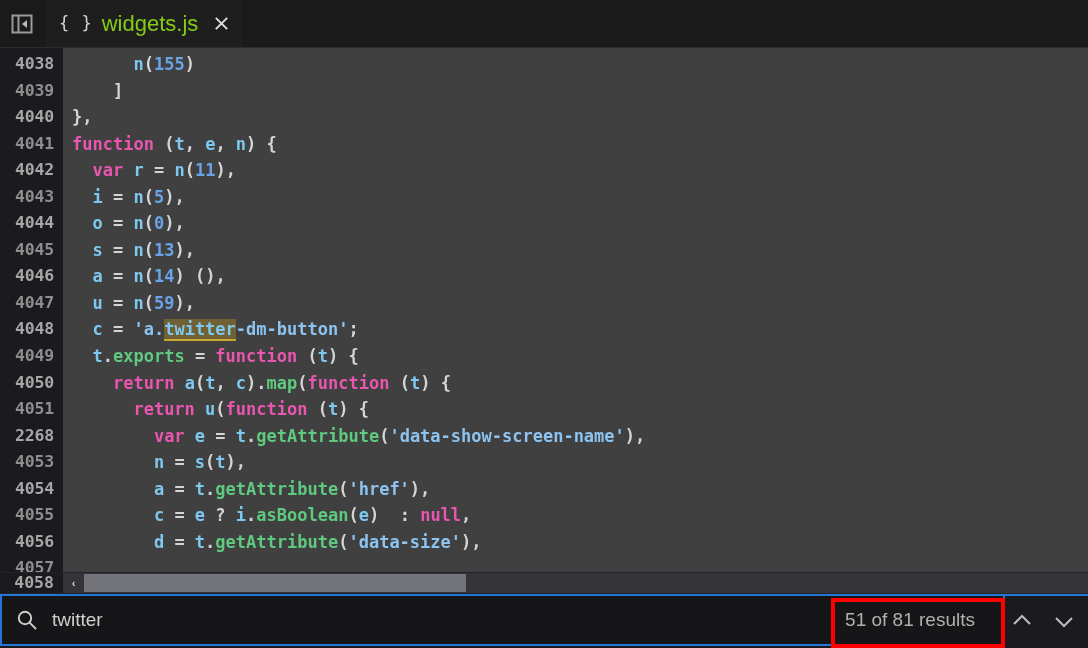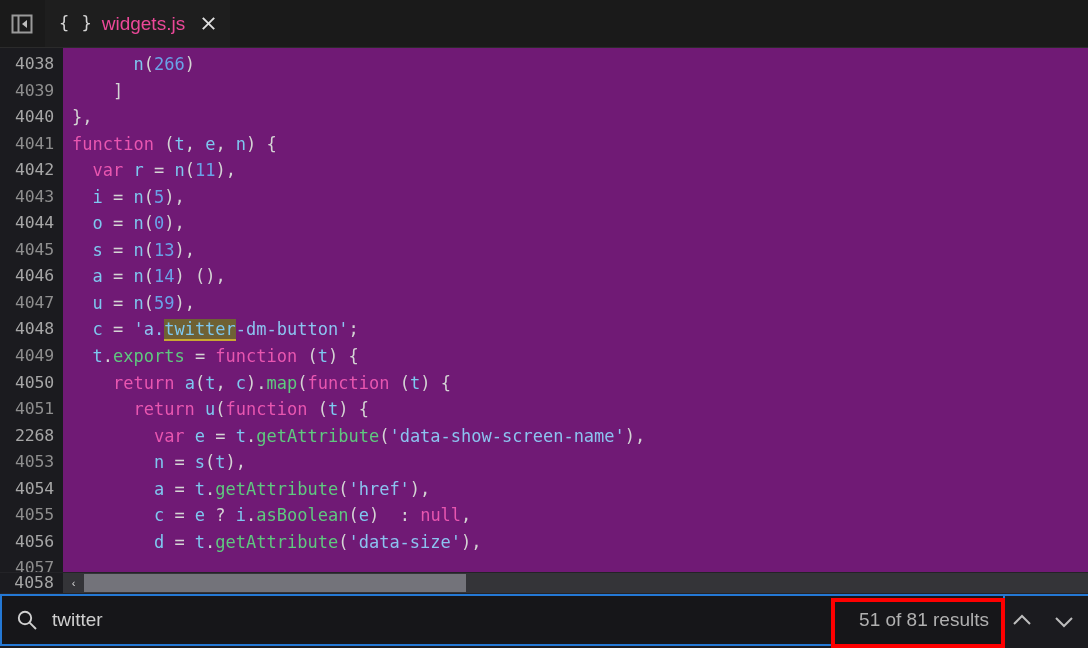--- a/index.html
+++ b/index.html
@@ -56,41 +56,42 @@
   }
   .tab-icon {
     font-family: "DejaVu Sans Mono", monospace;
     font-size: 17px;
     color: #d4d4d4;
     letter-spacing: 1px;
     margin-right: 9px;
     line-height: 1;
   }
   .tab-label {
-    font-size: 19px;
-    color: #ec4899;
+    font-size: 22px;
+    color: #84cc16;
     font-family: "Liberation Sans", sans-serif;
     white-space: nowrap;
   }
   .tab-close {
     margin-left: 13px;
     width: 20px;
     height: 20px;
     display: flex;
     align-items: center;
     justify-content: center;
     cursor: pointer;
   }
 
   
   .editor {
     flex: 1;
     position: relative;
-    background: #701a75;
+    background: #404040;
     overflow: hidden;
+    font-weight: bold;
   }
   .code-surface {
     position: absolute;
     left: 0; top: 0; right: 0; bottom: 0;
     display: flex;
     font-family: "DejaVu Sans Mono", "Liberation Mono", monospace;
     font-size: 17px;
     line-height: 26.55px;
   }
   .gutter {
@@ -225,21 +226,21 @@
     font-size: 19px;
     color: #cfcfcf;
     font-family: "Liberation Sans", sans-serif;
     flex: 1;
   }
   .result-count {
     font-size: 19px;
     color: #b0b0b0;
     font-family: "Liberation Sans", sans-serif;
     white-space: nowrap;
-    margin-right: 14px;
+    margin-right: 28px;
   }
   .nav-btn {
     width: 36px;
     height: 50px;
     display: flex;
     align-items: center;
     justify-content: center;
     cursor: pointer;
     flex-shrink: 0;
   }
@@ -304,21 +305,21 @@
           <div class="ln">4050</div>
           <div class="ln">4051</div>
           <div class="ln">2268</div>
           <div class="ln">4053</div>
           <div class="ln">4054</div>
           <div class="ln">4055</div>
           <div class="ln">4056</div>
           <div class="ln">4057</div>
         </div>
       <div class="codearea" id="codearea">
-          <div class="codeline"><span class="t-plain">      </span><span class="t-var">n</span><span class="t-punc">(</span><span class="t-num">266</span><span class="t-punc">)</span></div>
+          <div class="codeline"><span class="t-plain">      </span><span class="t-var">n</span><span class="t-punc">(</span><span class="t-num">155</span><span class="t-punc">)</span></div>
           <div class="codeline"><span class="t-plain">    ]</span></div>
           <div class="codeline"><span class="t-plain">},</span></div>
           <div class="codeline"><span class="t-kw">function</span><span class="t-plain"> </span><span class="t-punc">(</span><span class="t-var">t</span><span class="t-punc">, </span><span class="t-var">e</span><span class="t-punc">, </span><span class="t-var">n</span><span class="t-punc">) {</span></div>
           <div class="codeline"><span class="t-plain">  </span><span class="t-kw">var</span><span class="t-plain"> </span><span class="t-var">r</span><span class="t-punc"> = </span><span class="t-var">n</span><span class="t-punc">(</span><span class="t-num">11</span><span class="t-punc">),</span></div>
           <div class="codeline"><span class="t-plain">  </span><span class="t-var">i</span><span class="t-punc"> = </span><span class="t-var">n</span><span class="t-punc">(</span><span class="t-num">5</span><span class="t-punc">),</span></div>
           <div class="codeline"><span class="t-plain">  </span><span class="t-var">o</span><span class="t-punc"> = </span><span class="t-var">n</span><span class="t-punc">(</span><span class="t-num">0</span><span class="t-punc">),</span></div>
           <div class="codeline"><span class="t-plain">  </span><span class="t-var">s</span><span class="t-punc"> = </span><span class="t-var">n</span><span class="t-punc">(</span><span class="t-num">13</span><span class="t-punc">),</span></div>
           <div class="codeline"><span class="t-plain">  </span><span class="t-var">a</span><span class="t-punc"> = </span><span class="t-var">n</span><span class="t-punc">(</span><span class="t-num">14</span><span class="t-punc">) (),</span></div>
           <div class="codeline"><span class="t-plain">  </span><span class="t-var">u</span><span class="t-punc"> = </span><span class="t-var">n</span><span class="t-punc">(</span><span class="t-num">59</span><span class="t-punc">),</span></div>
           <div class="codeline"><span class="t-plain">  </span><span class="t-var">c</span><span class="t-punc"> = </span><span class="t-str">'a.</span><span class="t-str match-current">twitter</span><span class="t-str">-dm-button'</span><span class="t-punc">;</span></div>

